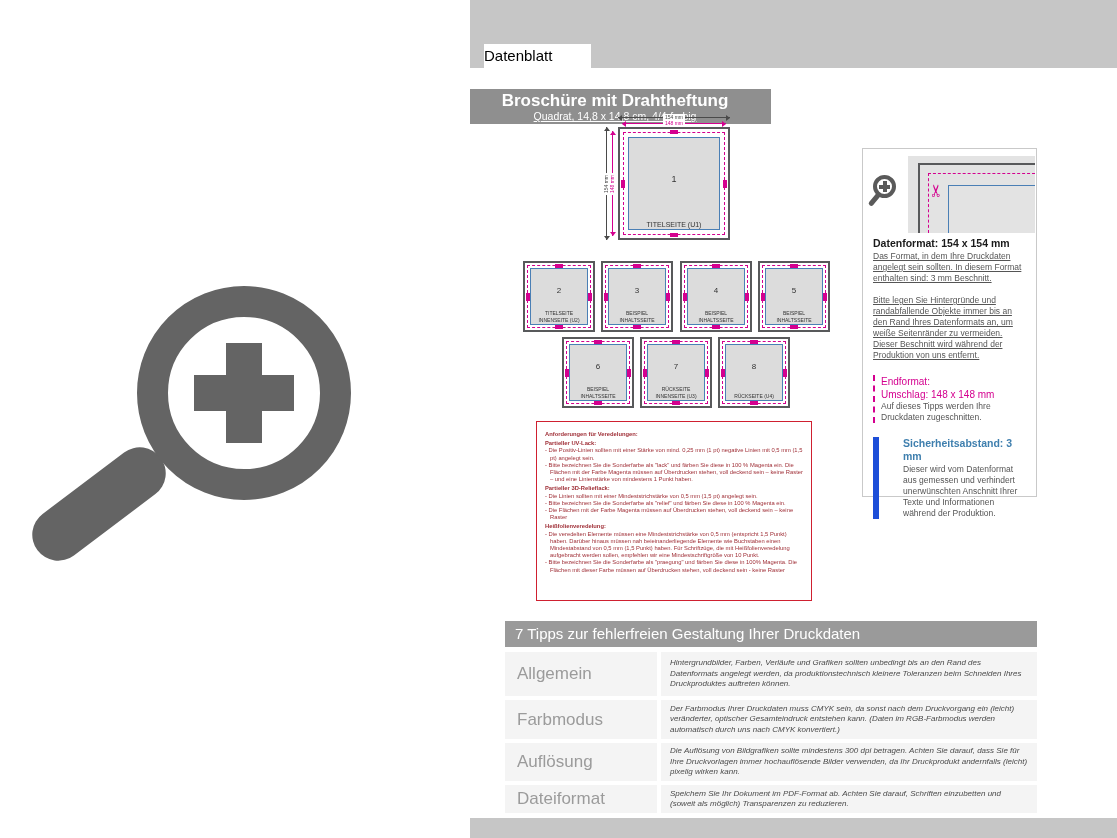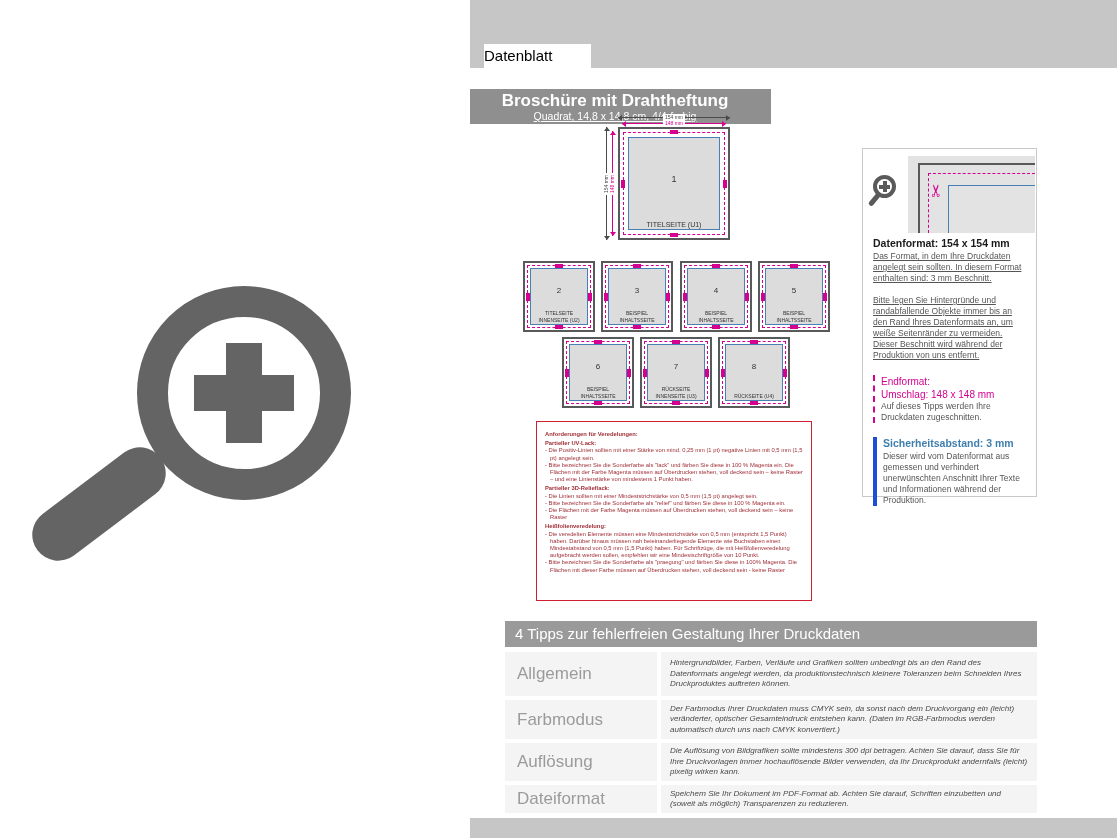--- a/index.html
+++ b/index.html
@@ -89,21 +89,21 @@
   .sb-zoom .ph{position:absolute;left:6px;top:9.5px;width:11px;height:4px;background:#5a5a5a;}
   .sb-zoom .pv{position:absolute;left:9.5px;top:6px;width:4px;height:11px;background:#5a5a5a;}
   .sb-zoom .handle{position:absolute;left:-6px;top:22px;width:15px;height:5px;background:#5a5a5a;
        border-radius:2.5px;transform:rotate(130deg);}
   .sb-text{position:absolute;left:10px;right:8px;top:88px;color:#555;}
   .sb-title{font-size:10.5px;font-weight:bold;color:#1a1a1a;margin-bottom:2px;}
   .sb-p{font-size:8.5px;line-height:11px;margin:0 0 11px 0;text-decoration:underline;}
   .sb-end{border-left:2px dashed #d4008f;padding-left:6px;margin:14px 0 10px 0;}
   .sb-end .h{font-size:10px;font-weight:normal;color:#d4008f;line-height:13px;}
   .sb-end .p{font-size:8.5px;line-height:11px;}
-  .sb-safe{border-left:4px solid #1d4ed8;padding-left:6px;margin-top:14px;}
+  .sb-safe{border-left:6px solid #1d4ed8;padding-left:24px;margin-top:14px;}
   .sb-safe .h{font-size:10.5px;font-weight:bold;color:#3f7fae;line-height:13px;margin-bottom:1px;}
   .sb-safe .p{font-size:8.5px;line-height:11px;}
 
   
   .tips-head{position:absolute;left:505px;top:621px;width:532px;height:26px;background:#9a9a9a;
        color:#fff;font-size:15px;line-height:26px;padding-left:10px;box-sizing:border-box;}
   .tip-label{position:absolute;left:505px;width:152px;background:#f4f4f4;display:flex;
        align-items:center;padding-left:12px;box-sizing:border-box;font-size:17px;color:#9b9b9b;}
   .tip-desc{position:absolute;left:661px;width:376px;background:#f4f4f4;display:flex;
        align-items:center;padding:3px 9px;box-sizing:border-box;font-size:8px;line-height:10.5px;color:#4a4a4a;font-style:italic;}
@@ -286,21 +286,21 @@
         <div class="h">Umschlag: 148 x 148 mm</div>
         <div class="p">Auf dieses Tipps werden Ihre Druckdaten zugeschnitten.</div>
       </div>
       <div class="sb-safe">
         <div class="h">Sicherheitsabstand: 3 mm</div>
         <div class="p">Dieser wird vom Datenformat aus gemessen und verhindert unerwünschten Anschnitt Ihrer Texte und Informationen während der Produktion.</div>
       </div>
     </div>
   </div>
 
-  <div class="tips-head">4 Tipps zur fehlerfreien Gestaltung Ihrer Druckdaten</div>
+  <div class="tips-head">7 Tipps zur fehlerfreien Gestaltung Ihrer Druckdaten</div>
 
   <div class="tip-label r1">Allgemein</div>
   <div class="tip-desc r1">Hintergrundbilder, Farben, Verläufe und Grafiken sollten unbedingt bis an den Rand des Datenformats angelegt werden, da produktionstechnisch kleinere Toleranzen beim Schneiden Ihres Druckproduktes auftreten können.</div>
 
   <div class="tip-label r2">Farbmodus</div>
   <div class="tip-desc r2">Der Farbmodus Ihrer Druckdaten muss CMYK sein, da sonst nach dem Druckvorgang ein (leicht) veränderter, optischer Gesamteindruck entstehen kann. (Daten im RGB-Farbmodus werden automatisch durch uns nach CMYK konvertiert.)</div>
 
   <div class="tip-label r3">Auflösung</div>
   <div class="tip-desc r3">Die Auflösung von Bildgrafiken sollte mindestens 300 dpi betragen. Achten Sie darauf, dass Sie für Ihre Druckvorlagen immer hochauflösende Bilder verwenden, da Ihr Druckprodukt andernfalls (leicht) pixelig wirken kann.</div>
 

